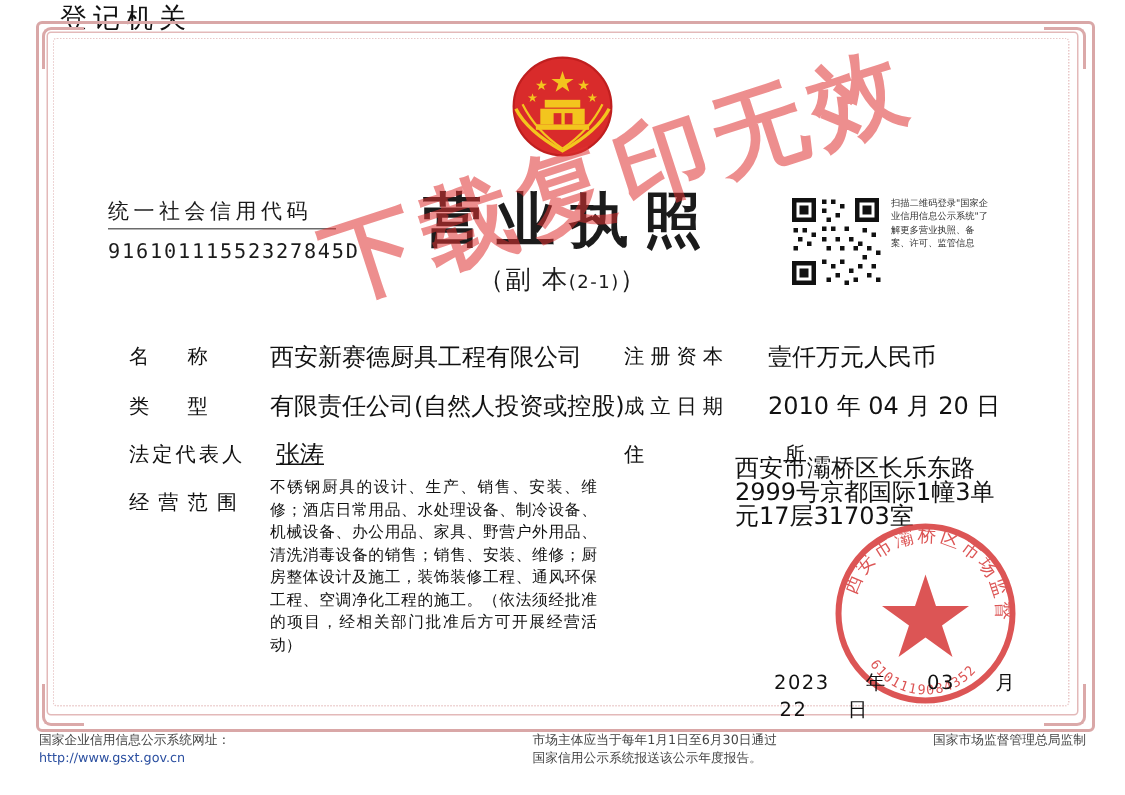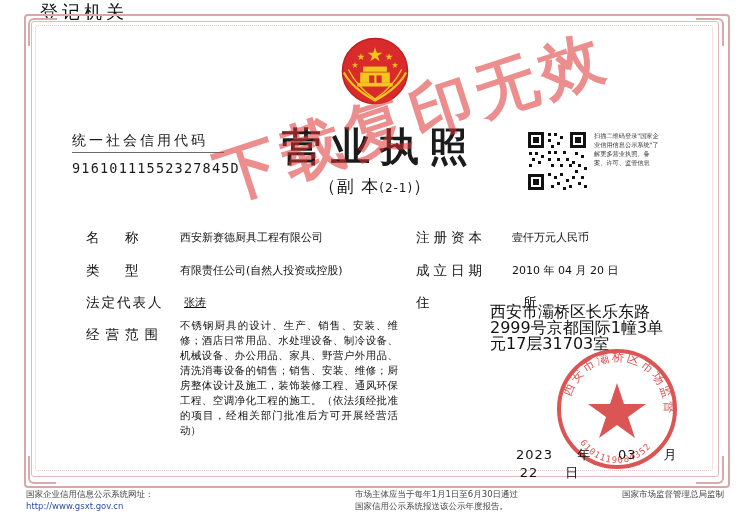--- a/index.html
+++ b/index.html
@@ -77,21 +77,21 @@
   .qr-note{
     position:absolute;left:594px;top:131px;width:66px;
     font-size:6.2px;line-height:9px;color:#333;letter-spacing:0px;
   }
 
   
   .field-label{
     position:absolute;font-size:13.5px;color:#111;letter-spacing:6px;white-space:nowrap;
   }
   .field-value{
-    position:absolute;font-size:11px;color:#111;line-height:17px;
+    position:absolute;font-size:16px;color:#111;line-height:17px;
   }
 
   .lbl-name{left:86px;top:229px;}
   .val-name{left:180px;top:229px;}
 
   .lbl-type{left:86px;top:262px;}
   .val-type{left:180px;top:262px;}
 
   .lbl-legal{left:86px;top:294px;letter-spacing:2px;}
   .val-legal{left:184px;top:294px;text-decoration:underline;}

